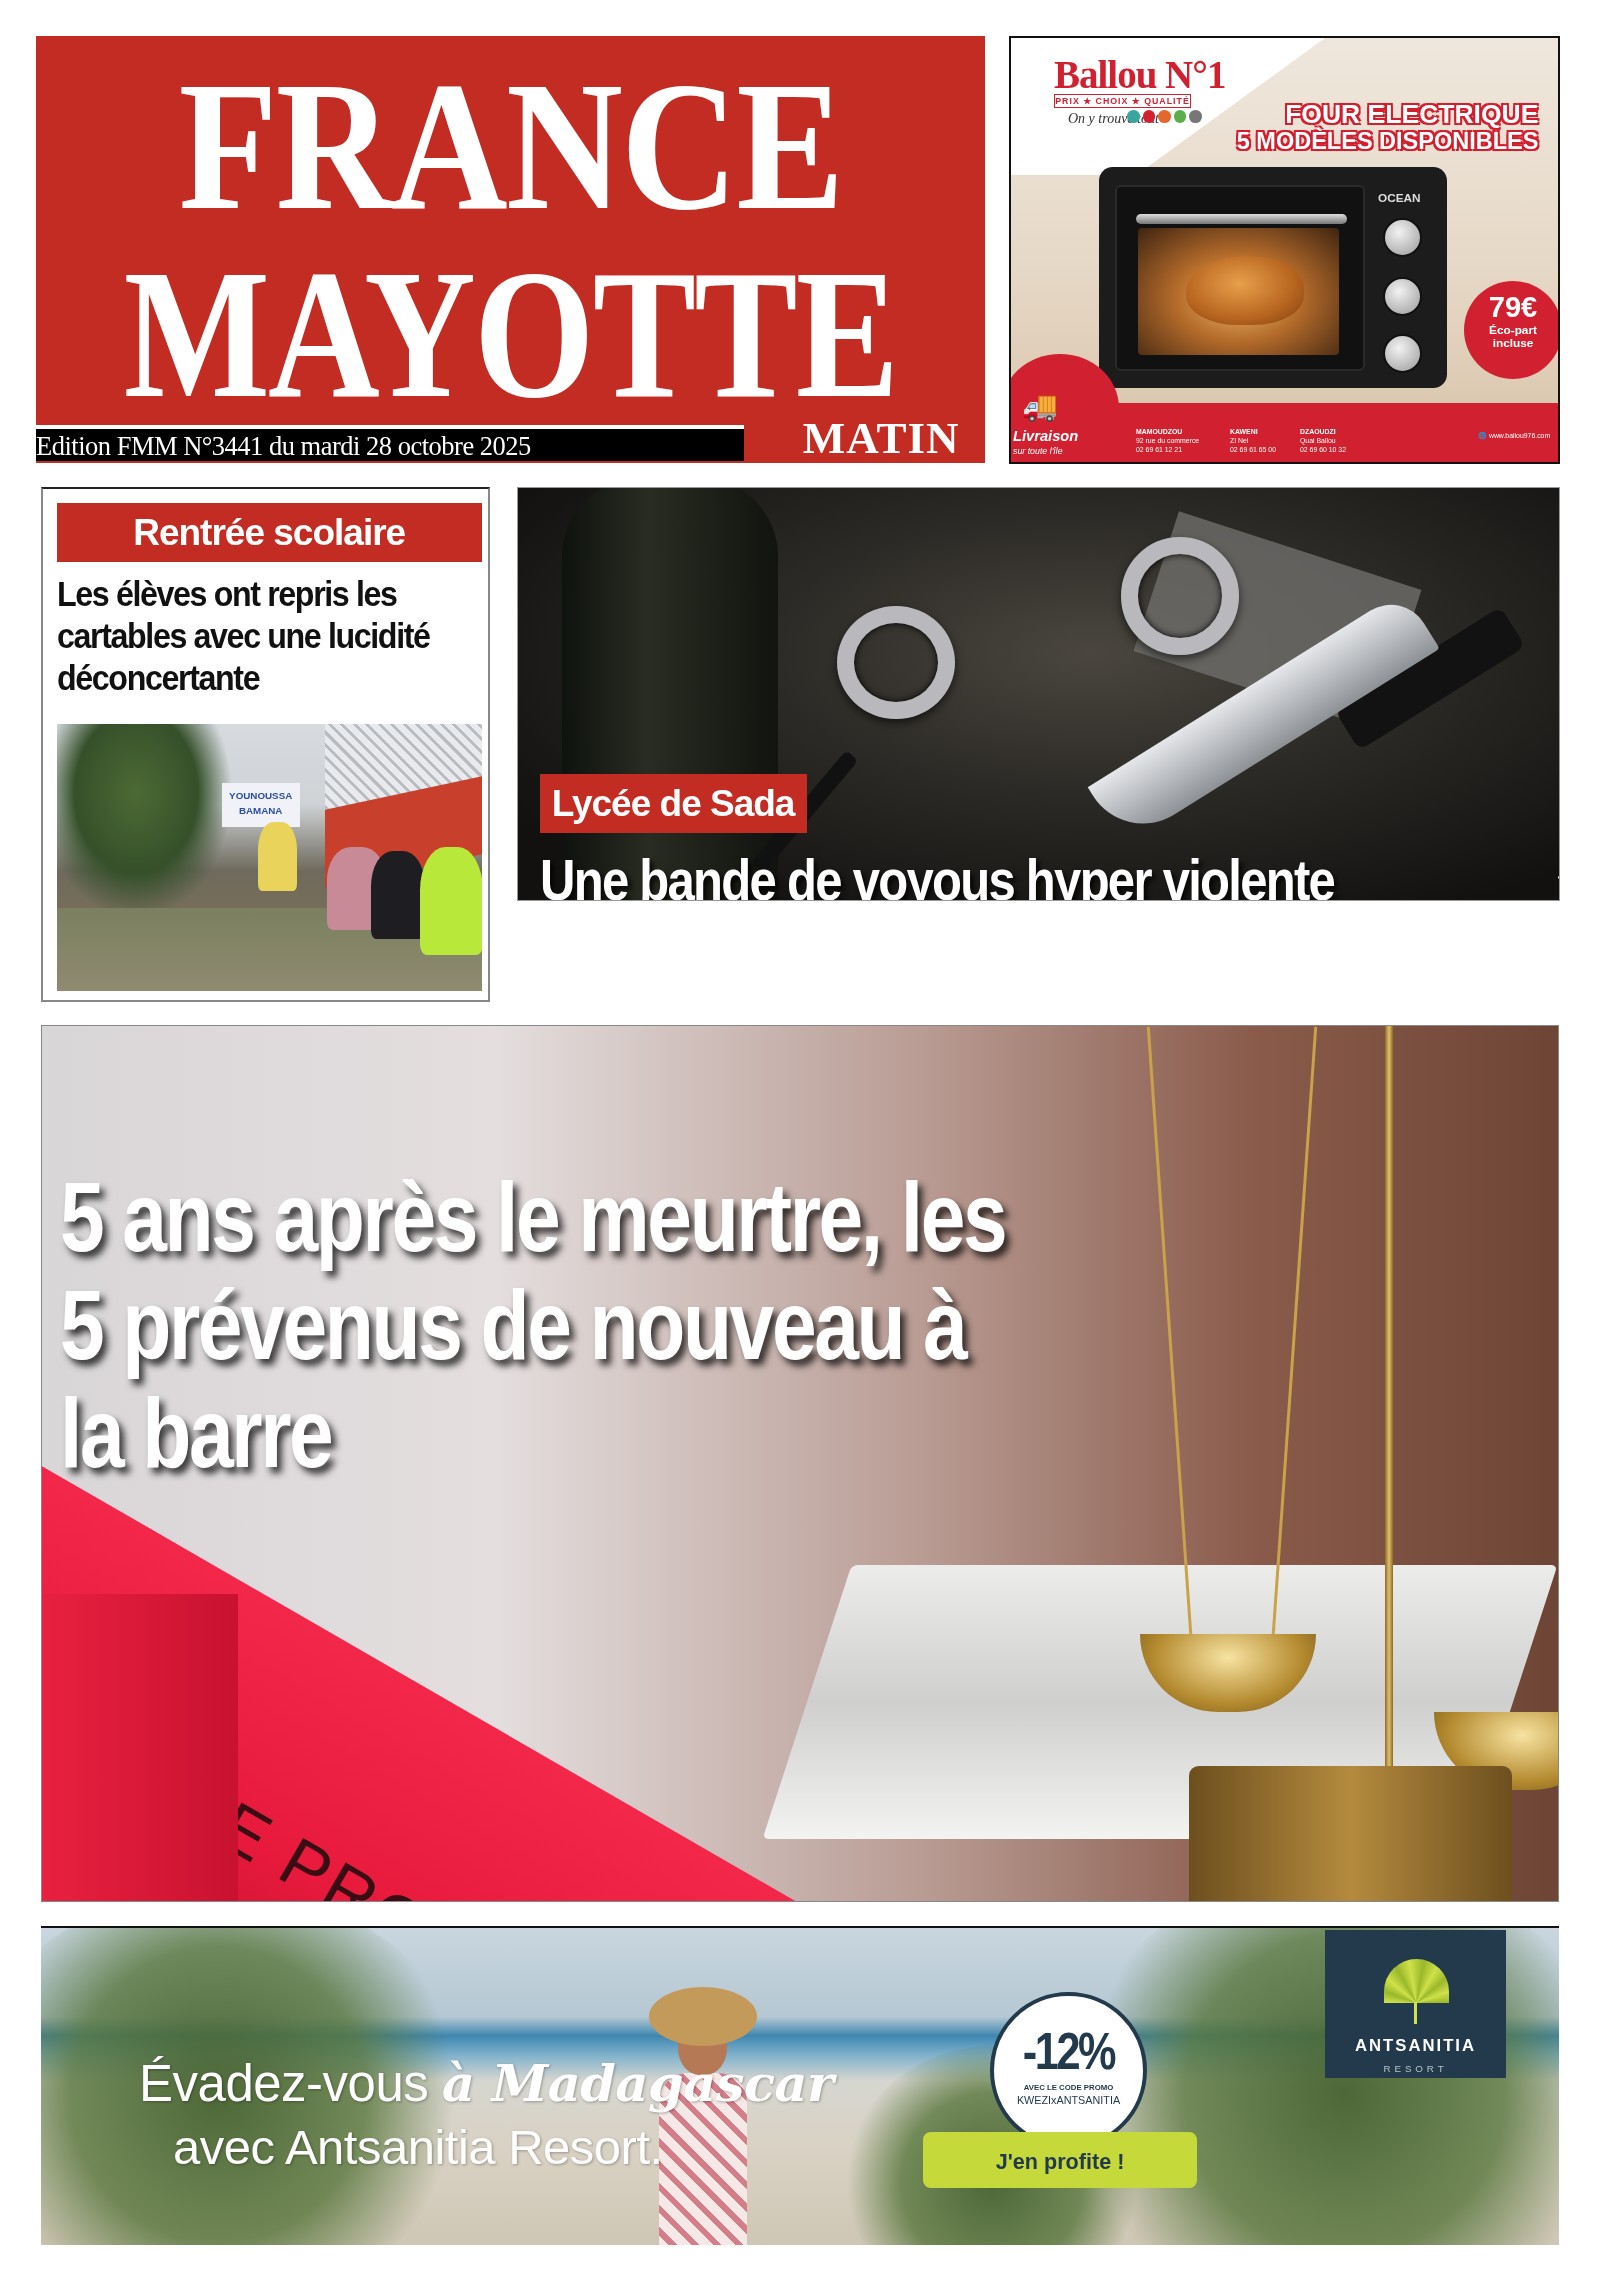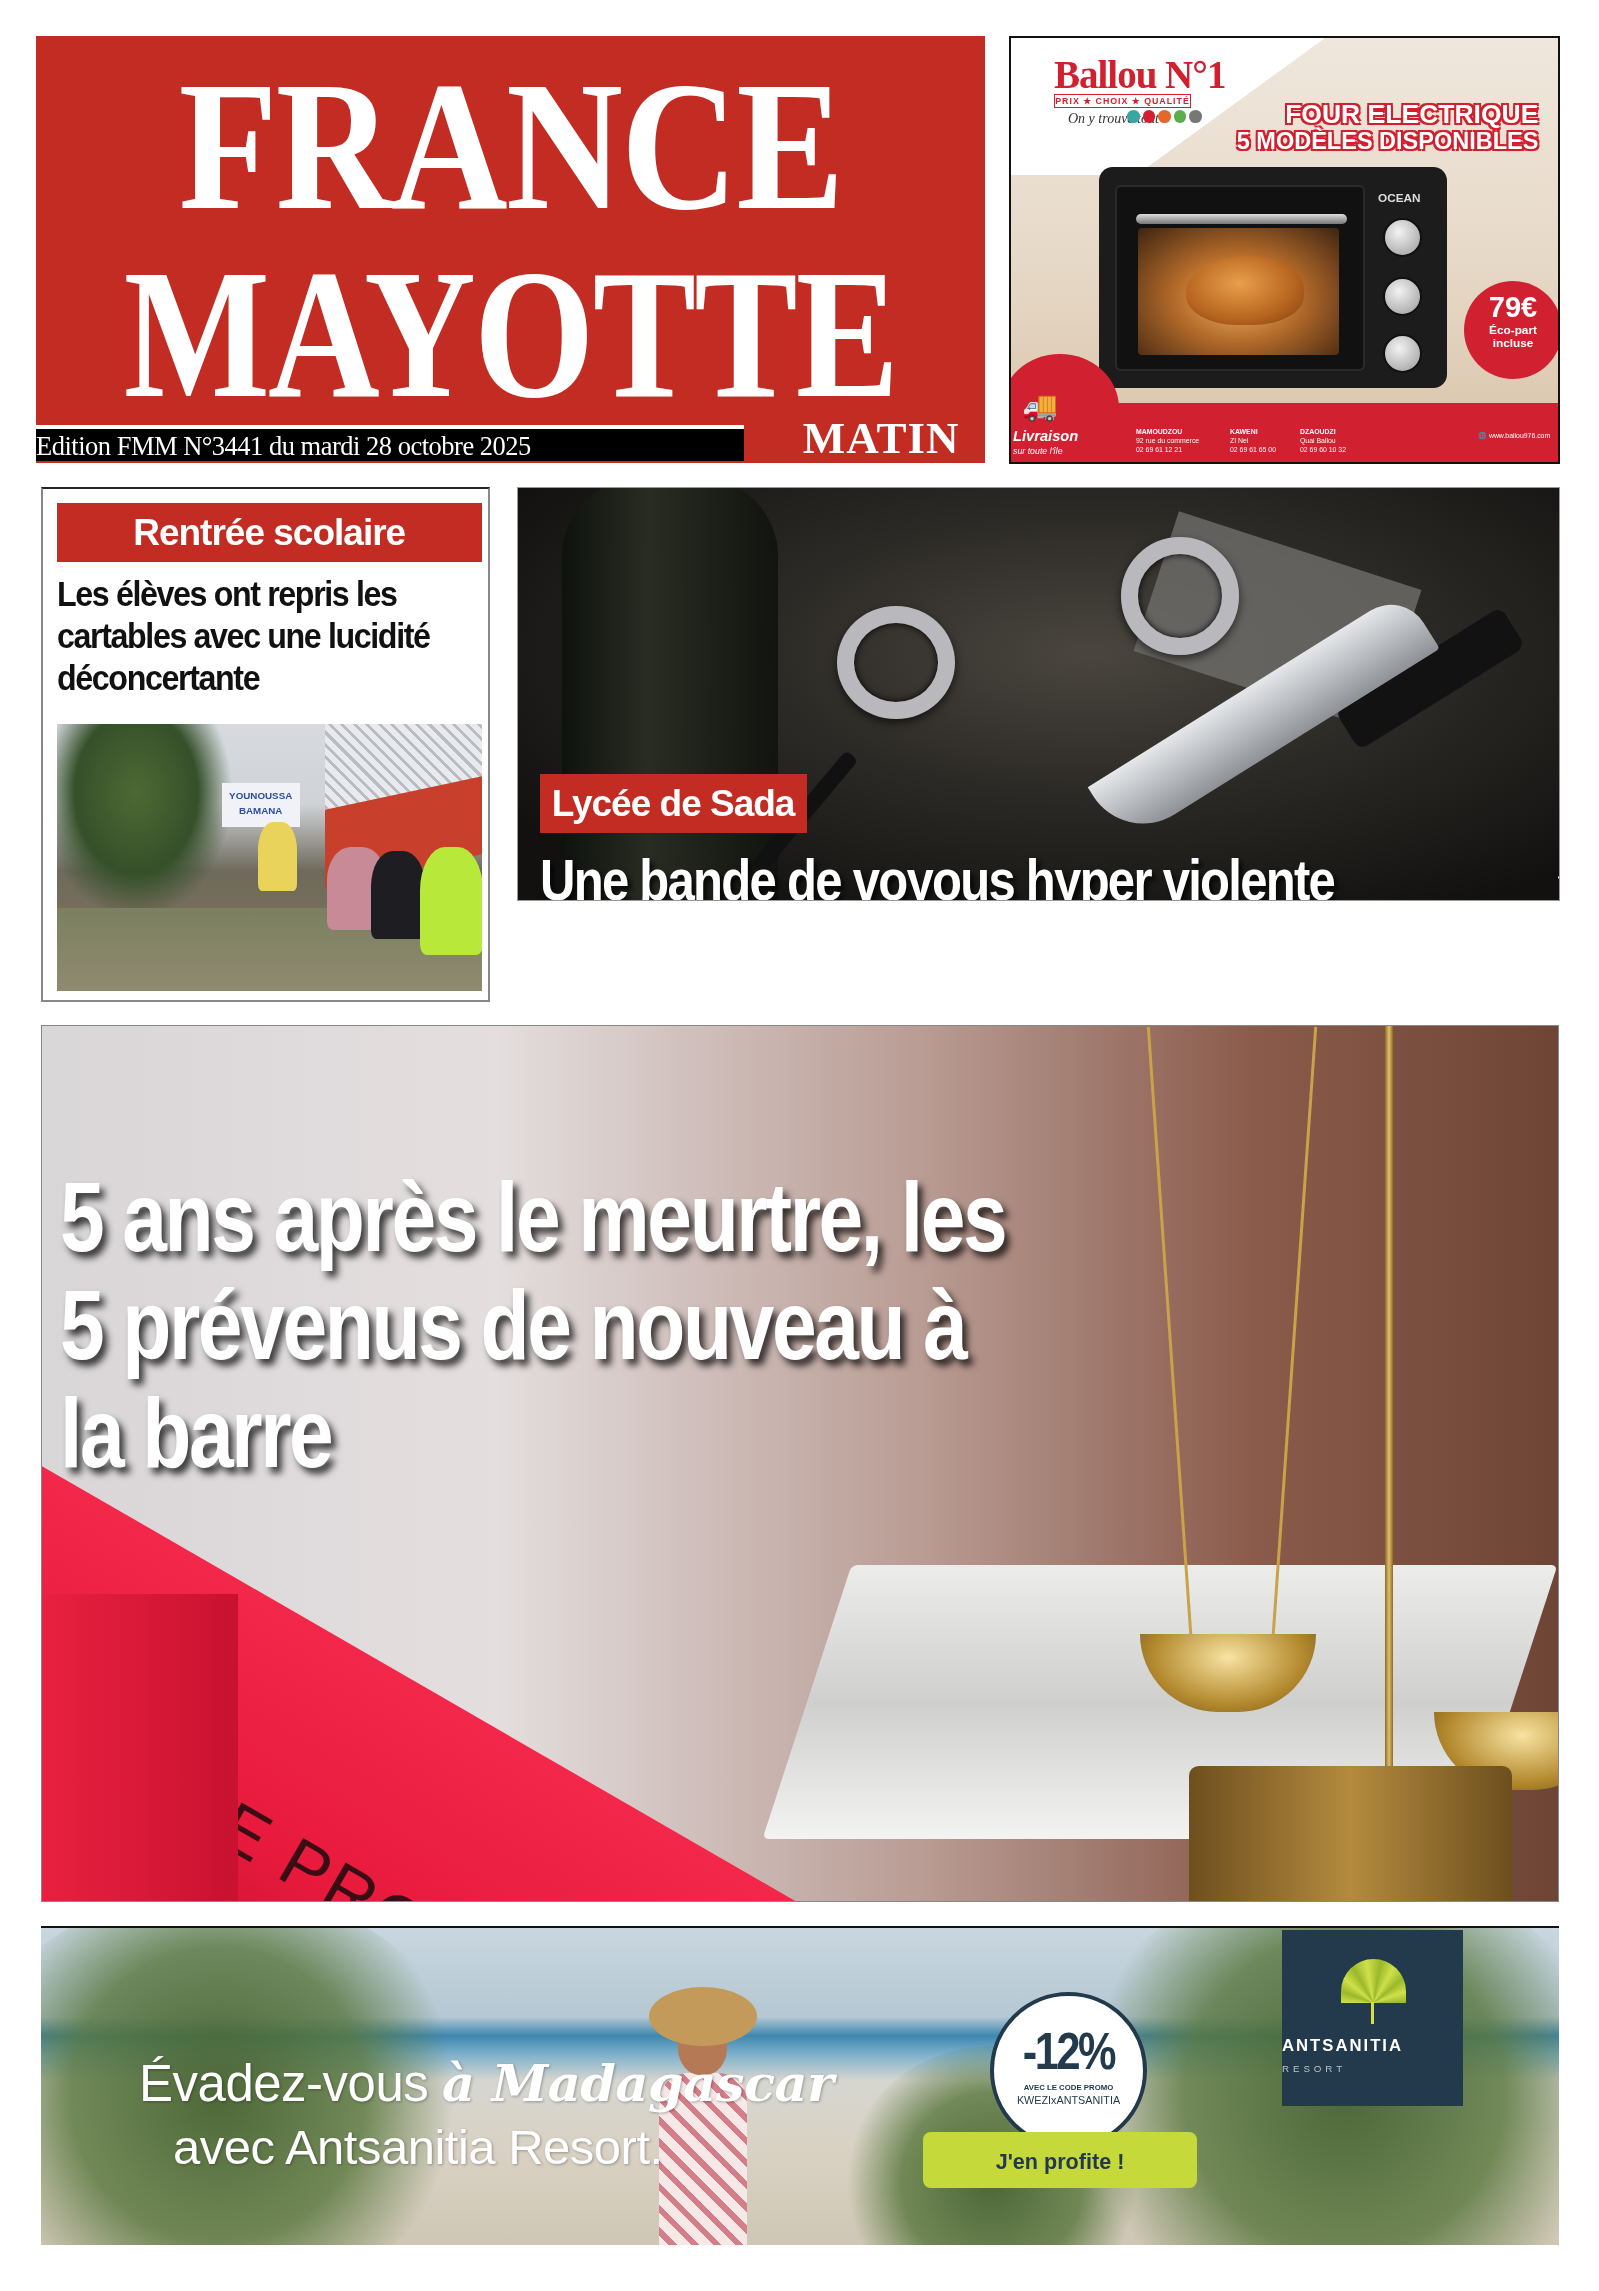--- a/index.html
+++ b/index.html
@@ -284,21 +284,21 @@
   }
   .promo-circle .pct { font-size: 51px; font-weight: bold; margin-top: 25.5px; letter-spacing: -2.9px; transform: scaleX(.85); }
   .promo-circle .l1 { font-size: 7.8px; font-weight: bold; margin-top: 2px; }
   .promo-circle .l2 { font-size: 10.8px; margin-top: 2px; }
   .cta {
     position: absolute; left: 882px; top: 204px; width: 274px; height: 56px; border-radius: 7.8px;
     background: #c5d93b; color: #223a4b; font-size: 21.6px; font-weight: bold;
     line-height: 59px; border: none;
   }
   .resort-logo {
-    position: absolute; left: 1241px; top: 2px; width: 181px; height: 176px; background: #223a4b; 
+    position: absolute; left: 1284px; top: 2px; width: 181px; height: 148px; background: #223a4b; text-align: center;
   }
   .palm {
     position: absolute; left: 59px; top: 29px; width: 65px; height: 44px;
     background: conic-gradient(from 270deg at 50% 100%, #cfe14a 0deg, #9ab82a 20deg, #cfe14a 40deg, #9ab82a 60deg, #cfe14a 80deg, #9ab82a 100deg, #cfe14a 120deg, #9ab82a 140deg, #cfe14a 160deg, #9ab82a 180deg, transparent 180deg);
     border-radius: 65px 65px 0 0;
   }
   .palm-stem { position: absolute; left: 89px; top: 72px; width: 2.9px; height: 21.6px; background: #cfe14a; }
   .resort-name { position: absolute; left: 0; top: 106px; width: 100%; color: #fff; font-size: 16.7px; font-weight: bold; letter-spacing: 2px; }
   .resort-sub { position: absolute; left: 0; top: 133px; width: 100%; color: #b9c3cb; font-size: 9.8px; letter-spacing: 3.9px; }
 </style>

